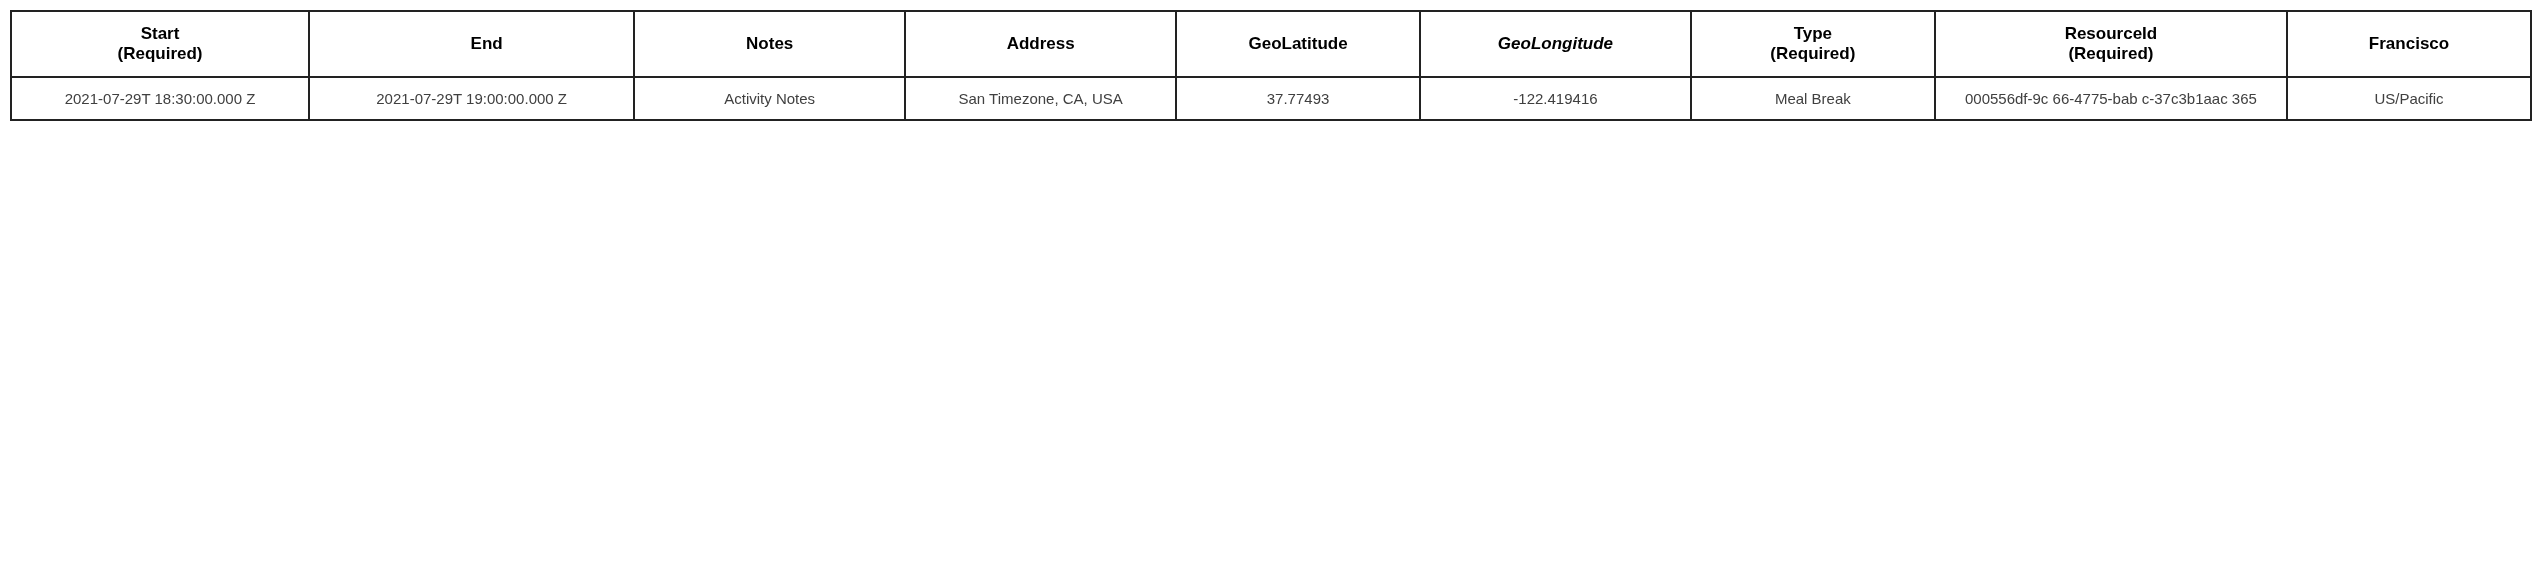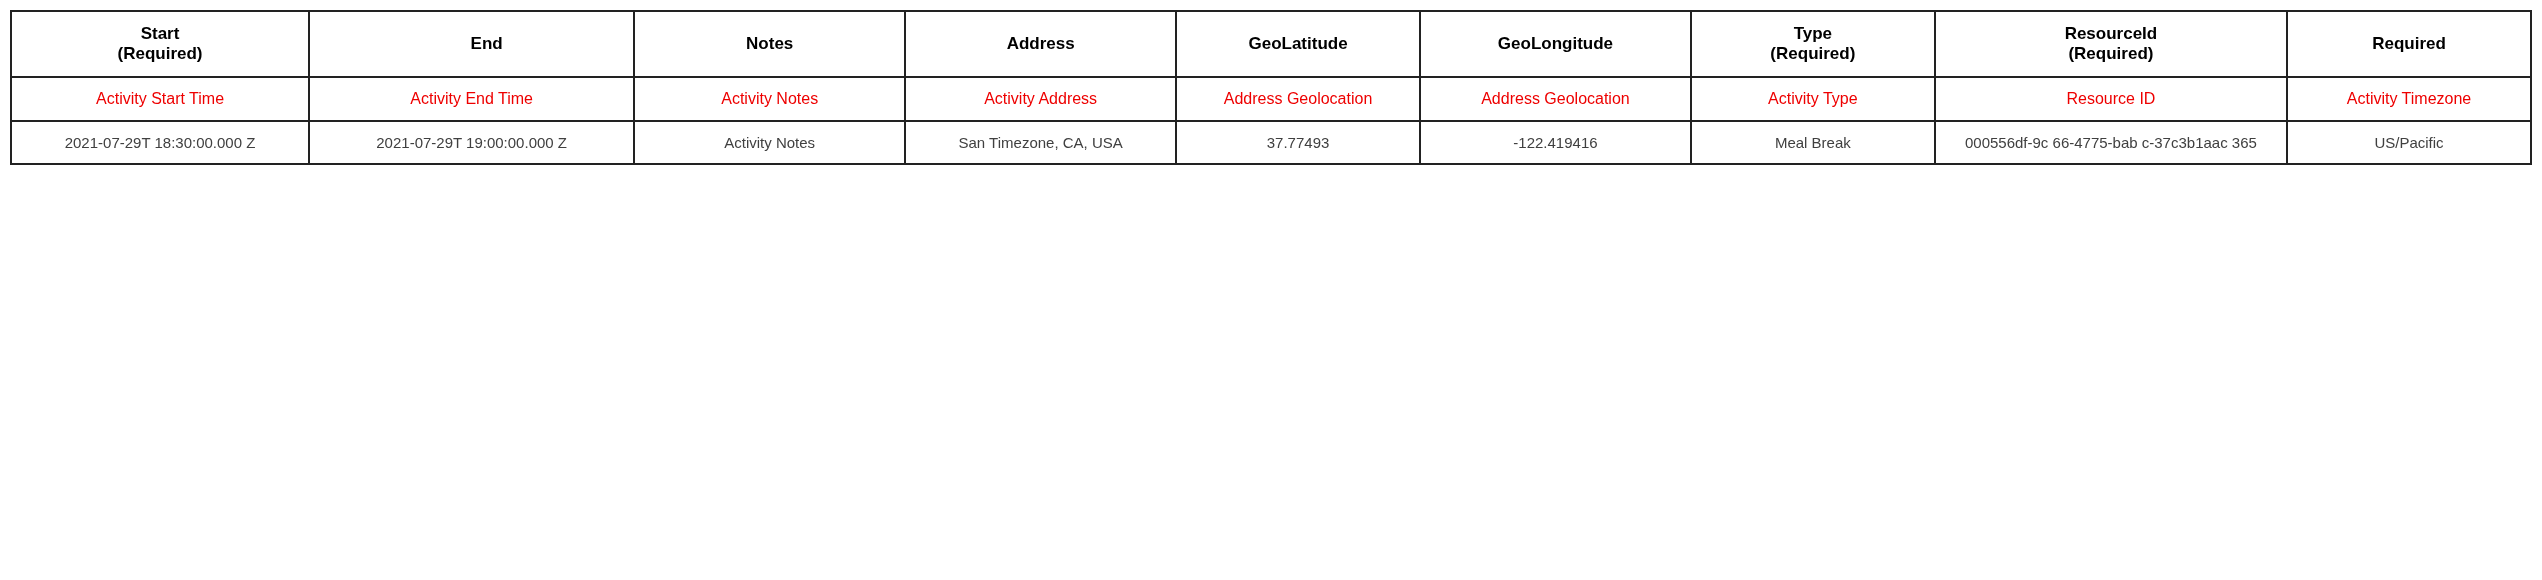--- a/index.html
+++ b/index.html
@@ -42,21 +42,21 @@
     .data-row td {
       color: #404040;
       font-size: 15px;
       vertical-align: top;
     }
     .col-start { width: 220px; }
     .col-end { width: 240px; padding-left: 44px; }
     .col-notes { width: 200px; }
     .col-address { width: 200px; }
     .col-geolat { width: 180px; border-radius: 26px; }
-    .col-geolong { width: 200px; }
+    .col-geolong { width: 200px; font-style: italic; }
     .col-type { width: 180px; }
     .col-resourceid { width: 260px; margin-top: 27px; }
     .col-timezone { width: 180px; }
   </style>
 </head>
 <body>
 
 <div class="table-wrapper">
   <table>
     <thead>
@@ -82,36 +82,25 @@
         </th>
         <th class="col-type">
           <span>Type</span><br>
           <span>(Required)</span>
         </th>
         <th class="col-resourceid">
           <span>ResourceId</span><br>
           <span>(Required)</span>
         </th>
         <th class="col-timezone">
-          <span>Required</span>
+          <span>Francisco</span>
         </th>
       </tr>
     </thead>
     <tbody>
-      <tr class="placeholder-row">
-        <td>Activity Start Time</td>
-        <td>Activity End Time</td>
-        <td>Activity Notes</td>
-        <td>Activity Address</td>
-        <td>Address Geolocation</td>
-        <td>Address Geolocation</td>
-        <td>Activity Type</td>
-        <td>Resource ID</td>
-        <td>Activity Timezone</td>
-      </tr>
       <tr class="data-row">
         <td>2021-07-29T 18:30:00.000 Z</td>
         <td>2021-07-29T 19:00:00.000 Z</td>
         <td>Activity Notes</td>
         <td>San Timezone, CA, USA</td>
         <td>37.77493</td>
         <td>-122.419416</td>
         <td>Meal Break</td>
         <td>000556df-9c 66-4775-bab c-37c3b1aac 365</td>
         <td>US/Pacific</td>

